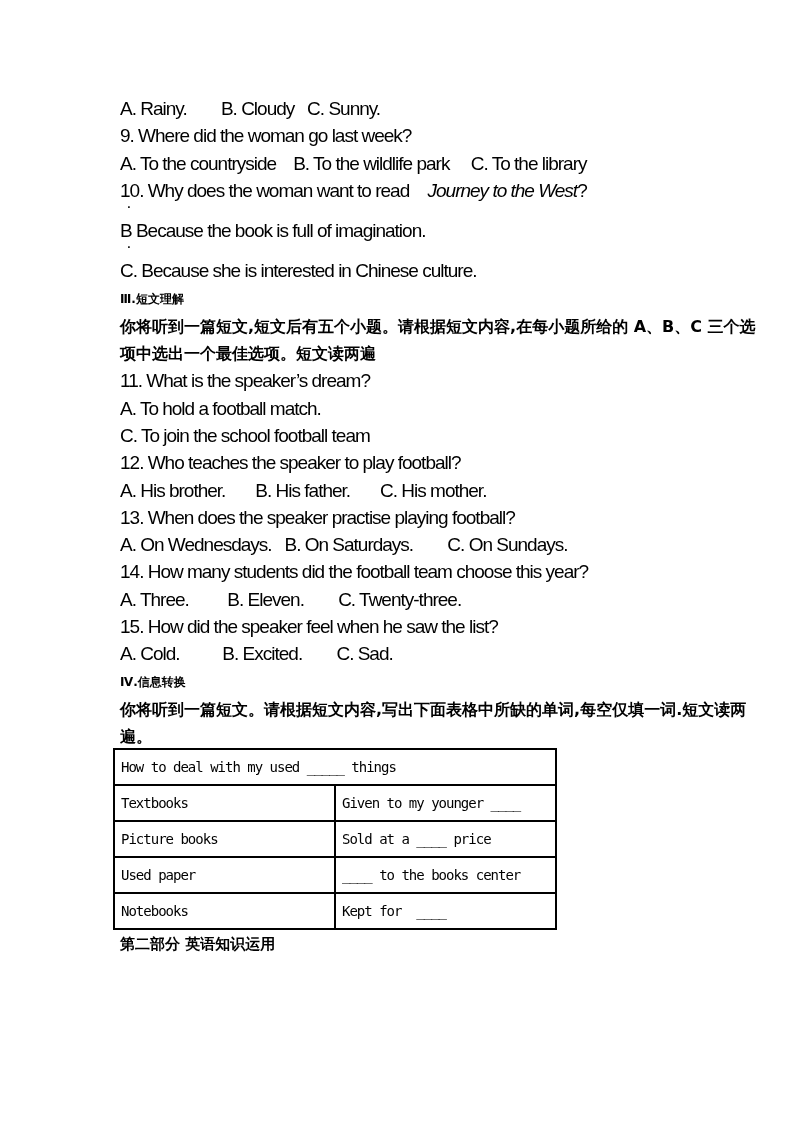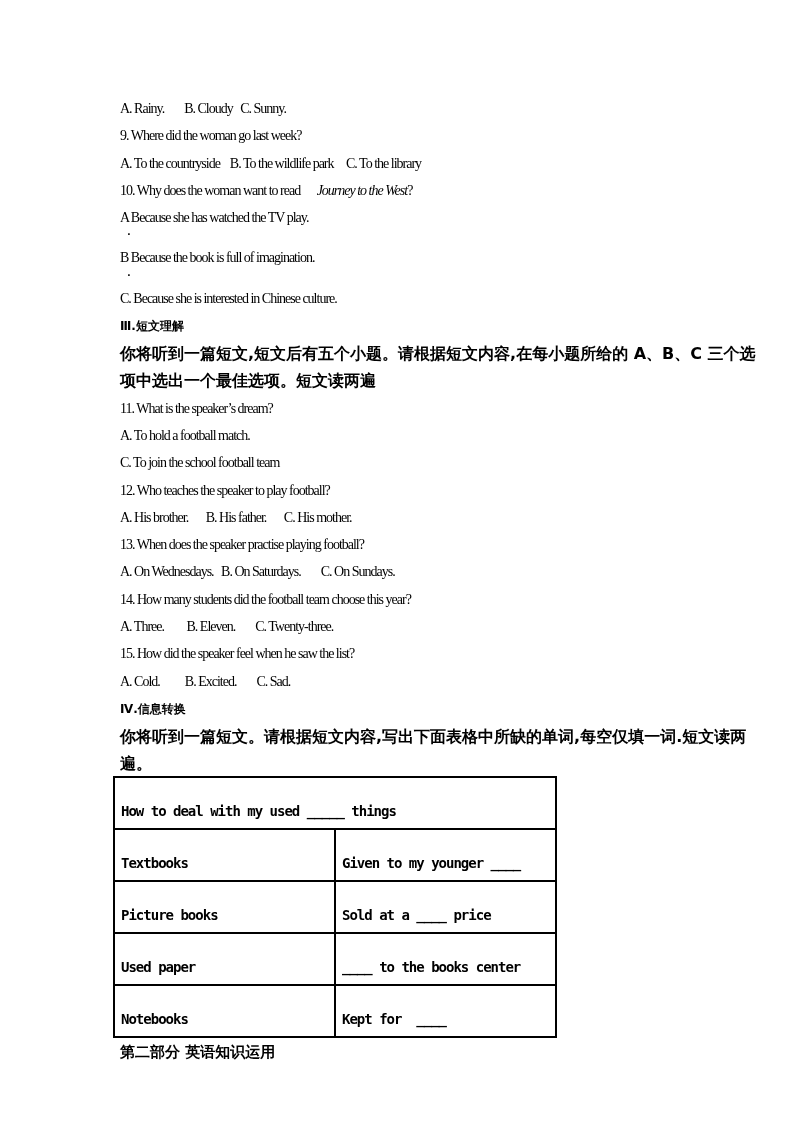--- a/index.html
+++ b/index.html
@@ -13,22 +13,22 @@
     overflow: hidden;
   }
   .content {
     position: absolute;
     left: 120px;
     top: 95px;
     width: 640px;
   }
   .line { white-space: pre; }
   .en {
-    font-family: Liberation Serif, serif;
-    font-size: 14px;
+    font-family: Liberation Sans, sans-serif;
+    font-size: 19px;
     letter-spacing: -1px;
     line-height: 27.3px;
   }
   .en em { font-style: italic; margin-left: 14px; }
   .dot {
     font-family: "DejaVu Sans Mono", "Liberation Mono", monospace;
     font-size: 13px;
     height: 13px;
     line-height: 0;
     padding-left: 5px;
@@ -49,27 +49,26 @@
   table.info-table {
     border-collapse: collapse;
     margin-left: -7px;
     margin-top: -2px;
     width: 444px;
     table-layout: fixed;
   }
   table.info-table td {
     border: 2px solid #000000;
     height: 34px;
-    padding: 16px 0 0 6px;
+    padding: 0 0 0 6px;
     vertical-align: middle;
     white-space: pre;
     font-family: "DejaVu Sans Mono", "Liberation Mono", monospace;
     font-size: 14px;
     letter-spacing: -1px;
-    font-weight: bold;
   }
   table.info-table td.item-cell { width: 155px; }
   .part2 {
     font-family: "DejaVu Sans", "Liberation Sans", sans-serif;
     font-weight: 700;
     font-size: 15px;
     line-height: 20px;
     margin-top: 4px;
     white-space: pre;
   }
@@ -77,21 +76,20 @@
 </head>
 <body>
 
 <div class="page">
   <div class="content">
     <div id="listening-lines">
         <div class="line en">A. Rainy.        B. Cloudy   C. Sunny.</div>
         <div class="line en">9. Where did the woman go last week?</div>
         <div class="line en">A. To the countryside    B. To the wildlife park     C. To the library</div>
         <div class="line en"><span>10. Why does the woman want to read </span><em>Journey to the West</em><span>?</span></div>
-        <div class="line en">A Because she has watched the TV play.</div>
         <div class="line dot">.</div>
         <div class="line en">B Because the book is full of imagination.</div>
         <div class="line dot">.</div>
         <div class="line en">C. Because she is interested in Chinese culture.</div>
         <div class="line zh-heading">Ⅲ.短文理解</div>
         <div class="line zh">你将听到一篇短文,短文后有五个小题。请根据短文内容,在每小题所给的 A、B、C 三个选</div>
         <div class="line zh">项中选出一个最佳选项。短文读两遍</div>
         <div class="line en">11. What is the speaker’s dream?</div>
         <div class="line en">A. To hold a football match.</div>
         <div class="line en">C. To join the school football team</div>

